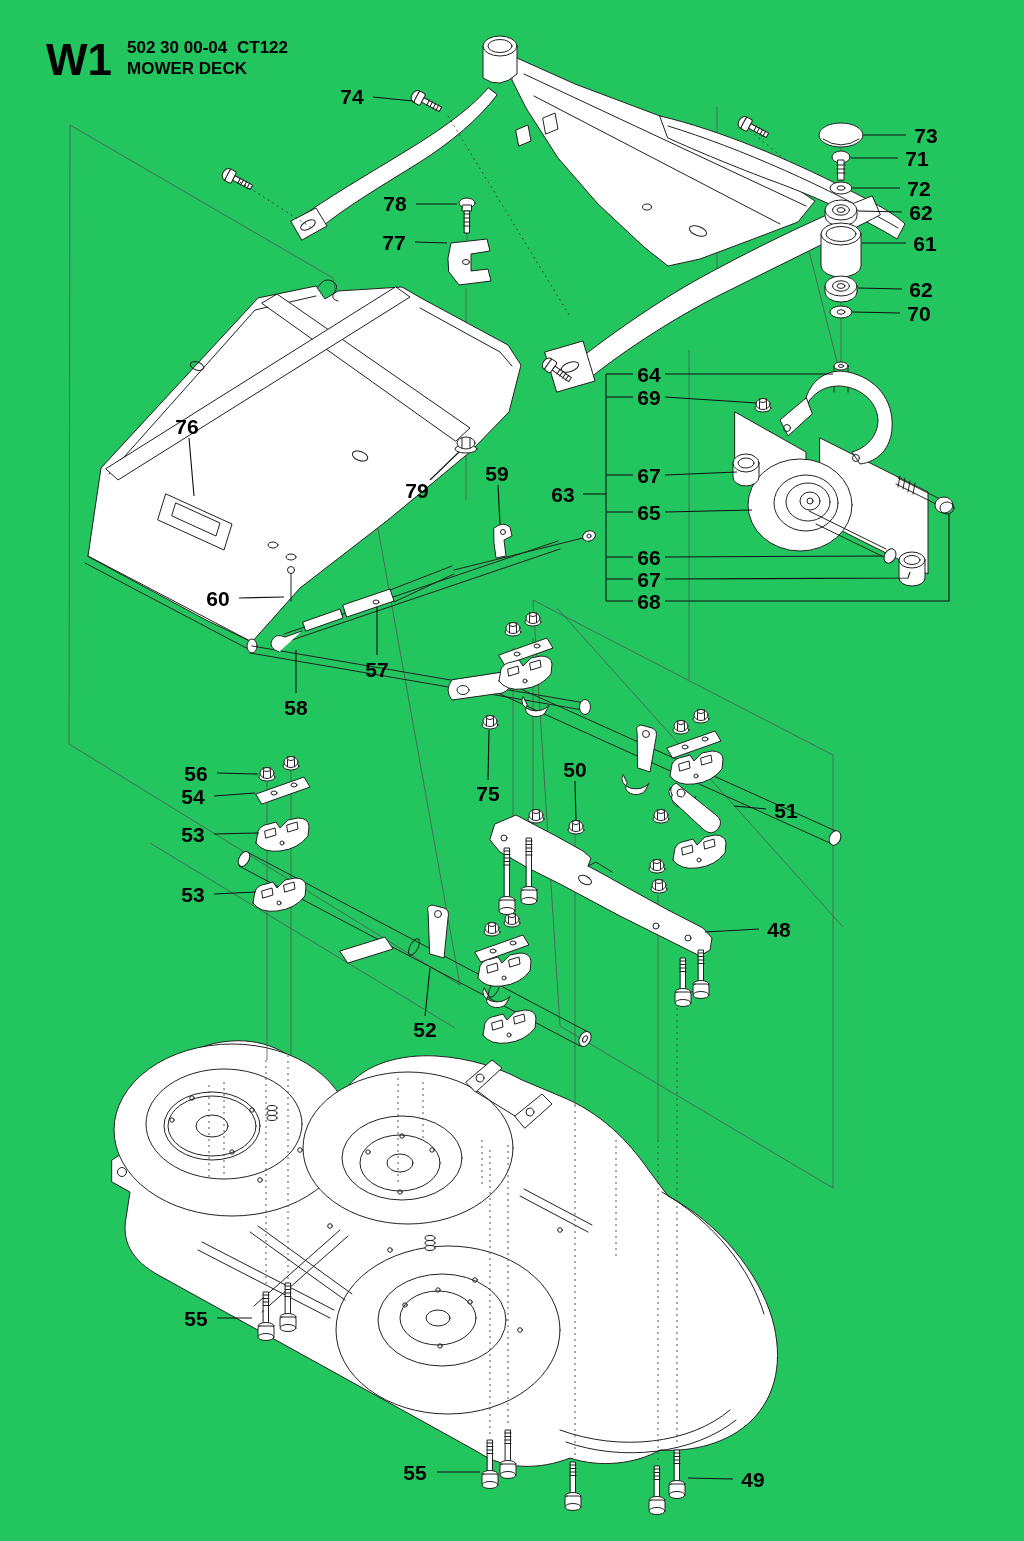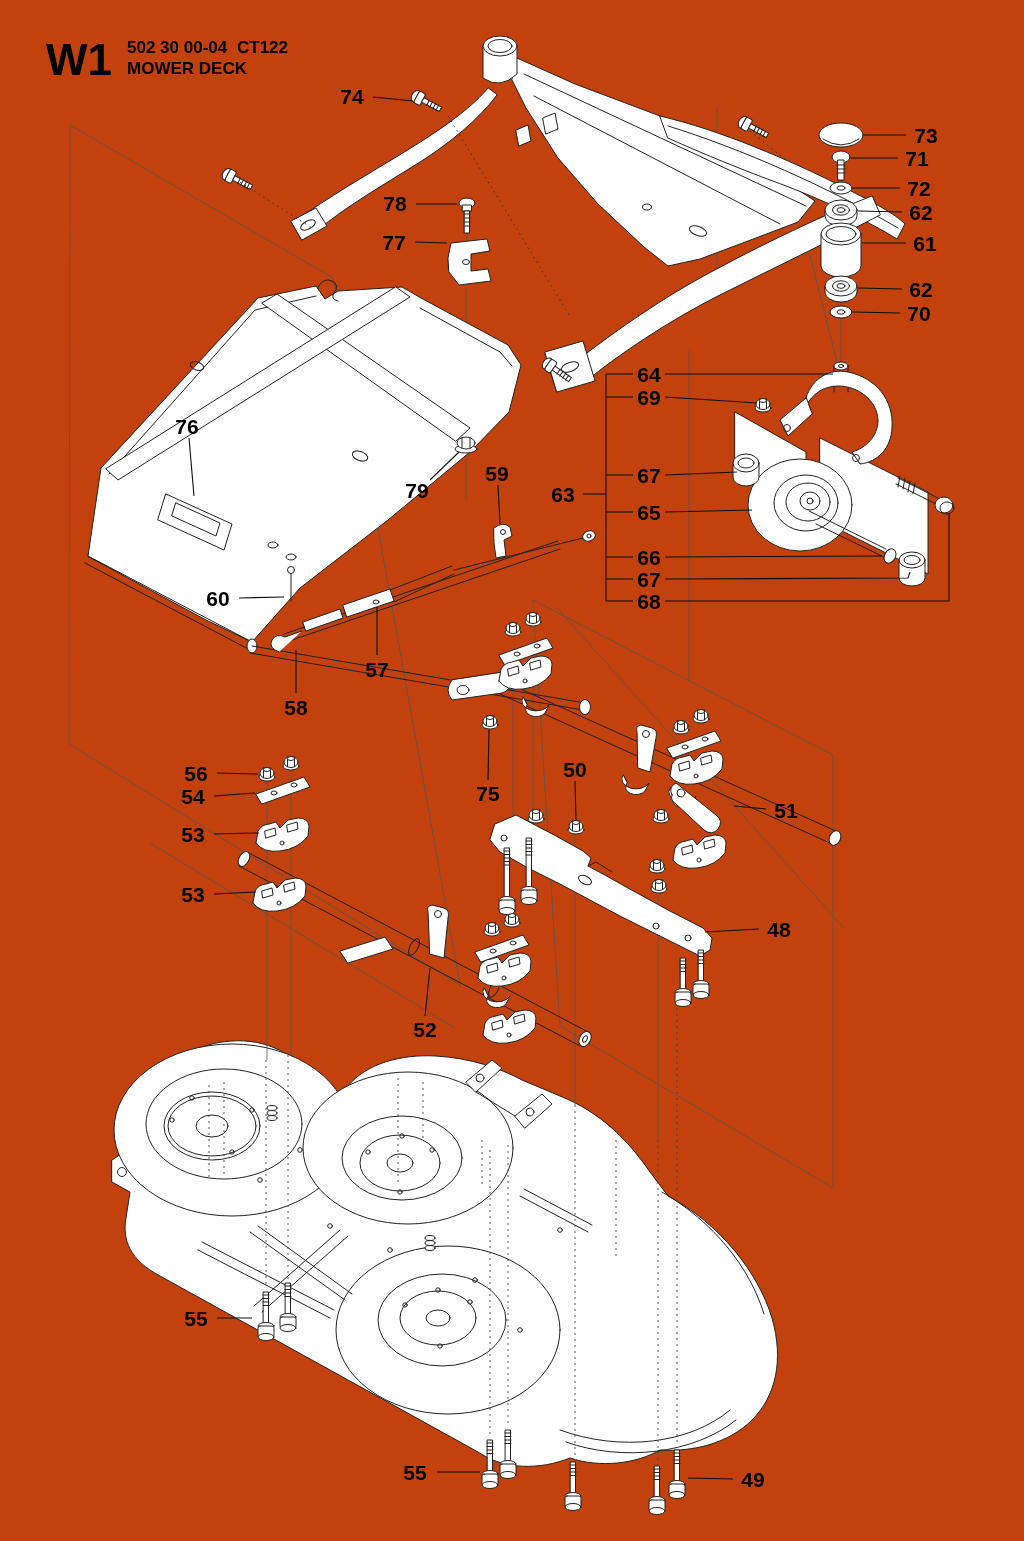--- a/index.html
+++ b/index.html
@@ -1,16 +1,16 @@
 <!DOCTYPE html>
 <html><head>
 <meta charset="utf-8">
 <style>
   html,body{margin:0;padding:0;background:#ffffff;}
-  .page{position:relative;width:1024px;height:1541px;background:#c2410c;overflow:hidden;
+  .page{position:relative;width:1024px;height:1541px;background:#22c55e;overflow:hidden;
         font-family:"Liberation Sans",sans-serif;}
   svg{display:block}
   
   .s{fill:none;stroke:#222;stroke-width:1;stroke-linecap:round;stroke-linejoin:round}
   .w{fill:#fff;stroke:#222;stroke-width:1;stroke-linecap:round;stroke-linejoin:round}
   .thin{fill:none;stroke:#555;stroke-width:.8}
   .dash{fill:none;stroke:#444;stroke-width:.9;stroke-dasharray:2 4}
   .dot{fill:none;stroke:#333;stroke-width:1;stroke-dasharray:1.5 4}
   .leader{fill:none;stroke:#111;stroke-width:1.1}
   .lbl{font:700 21px "Liberation Sans",sans-serif;fill:#000}

